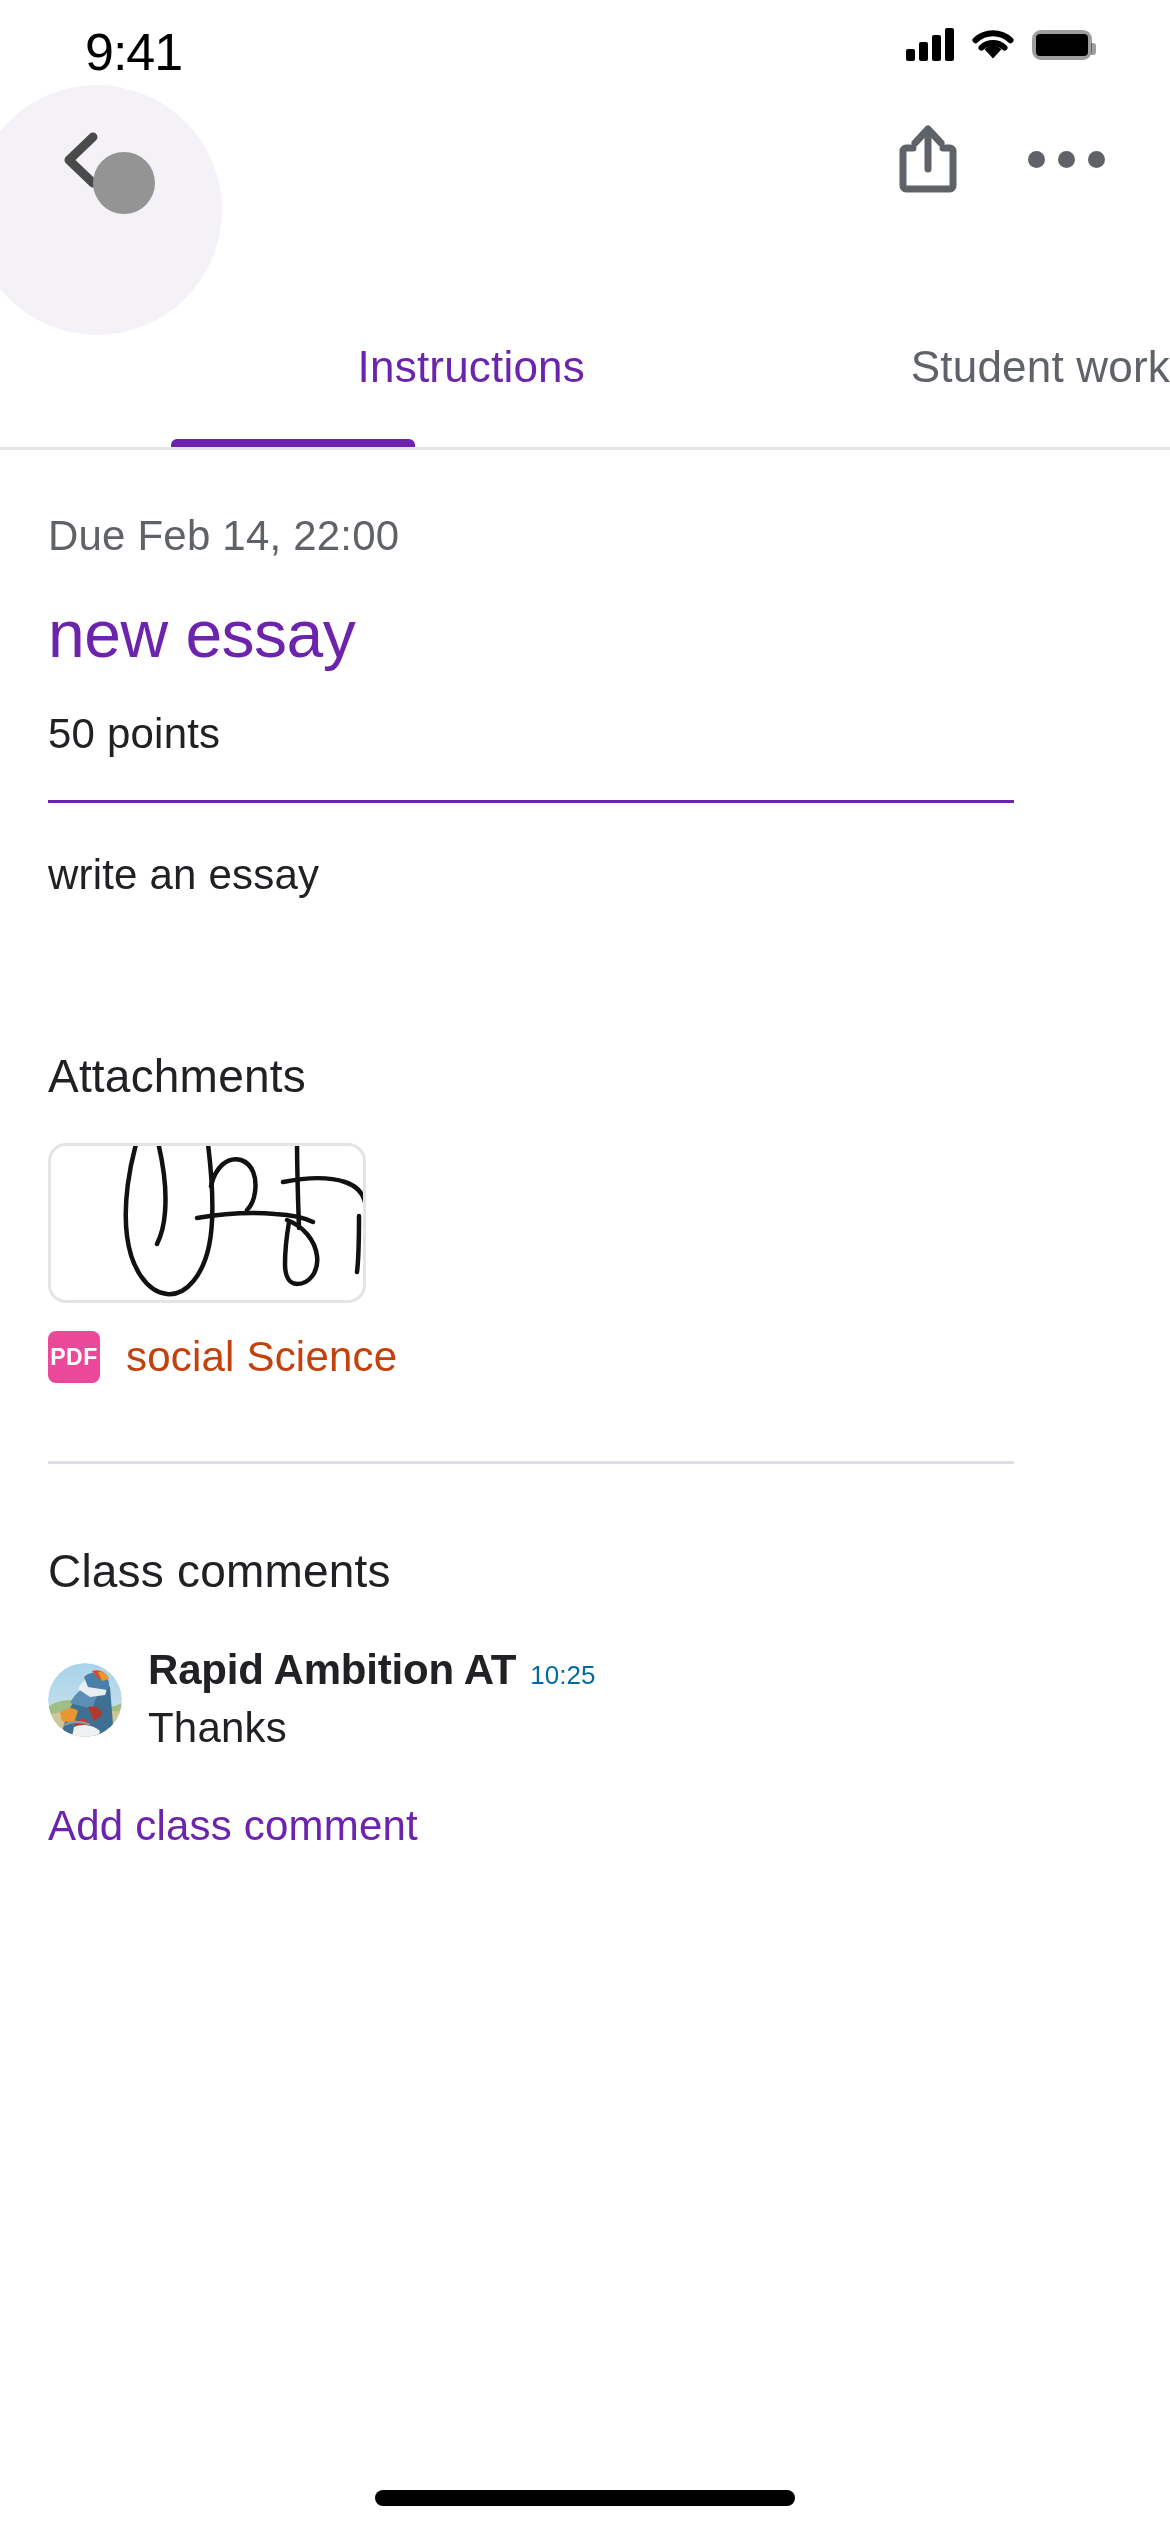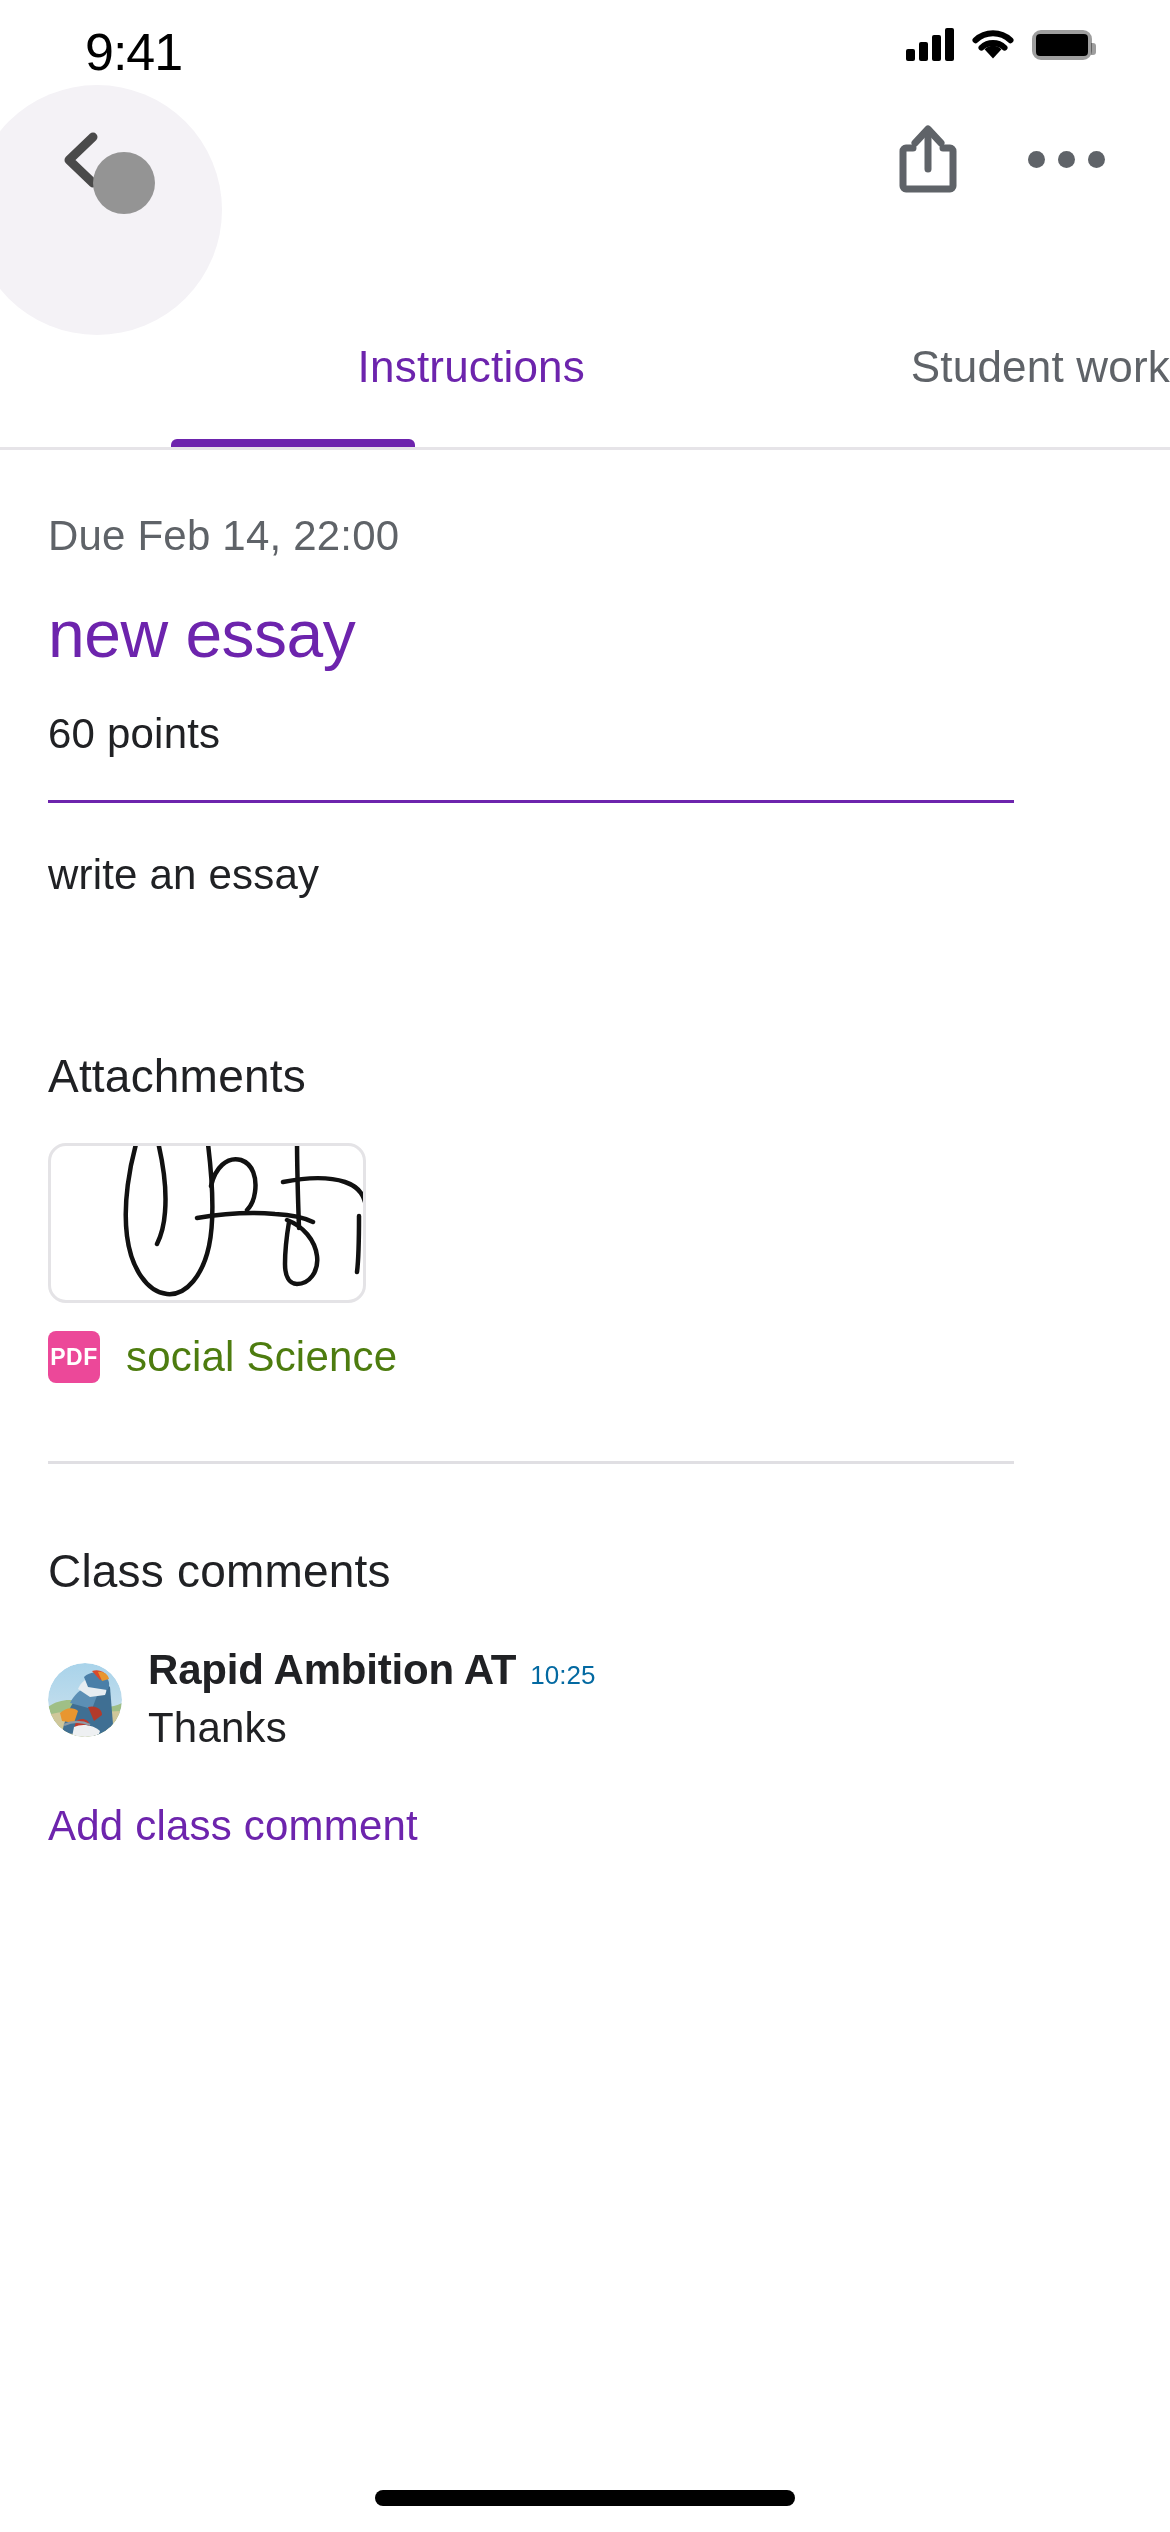--- a/index.html
+++ b/index.html
@@ -242,21 +242,21 @@
     display: flex;
     align-items: center;
     justify-content: center;
     color: #fff;
     font-size: 23px;
     font-weight: bold;
     letter-spacing: .5px;
   }
   .attach-name {
     font-size: 42px;
-    color: #4d7c0f;
+    color: #c2410c;
     letter-spacing: .2px;
   }
 
   .grey-rule {
     margin: 78px 0 0 0;
     height: 3px;
     background: #e0dfe3;
     width: 100%;
   }
 
@@ -378,21 +378,21 @@
       <div class="tab-label">Student work</div>
     </div>
   </div>
   <div class="tabs-divider"></div>
 
   <div class="content">
     <div class="pad">
 
       <div class="due-text">Due Feb 14, 22:00</div>
       <div class="title">new essay</div>
-      <div class="points">60 points</div>
+      <div class="points">50 points</div>
       <div class="purple-rule"></div>
       <div class="description">write an essay</div>
 
       <div class="section-title attachments-title">Attachments</div>
 
       <div class="attach-card">
         <svg width="314" height="175" viewBox="0 0 314 175">
           <g stroke="#111" fill="none" stroke-width="4.5" stroke-linecap="round" stroke-linejoin="round">
             <path d="M88 -10 C78 22 72 60 76 92 C80 124 96 148 116 150 C136 152 152 130 158 102 C164 74 162 38 156 -8"></path>
             <path d="M106 -6 C112 18 116 44 114 68 C113 82 110 92 106 100"></path>

